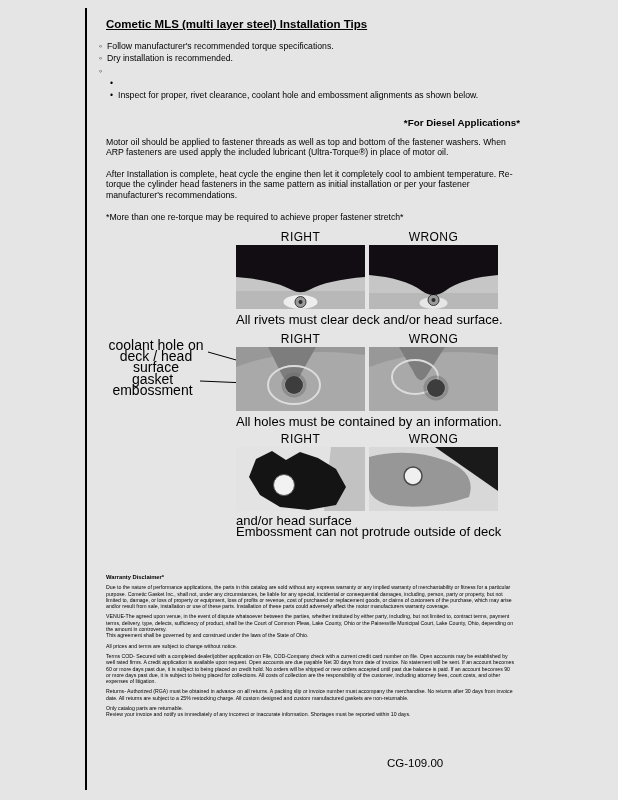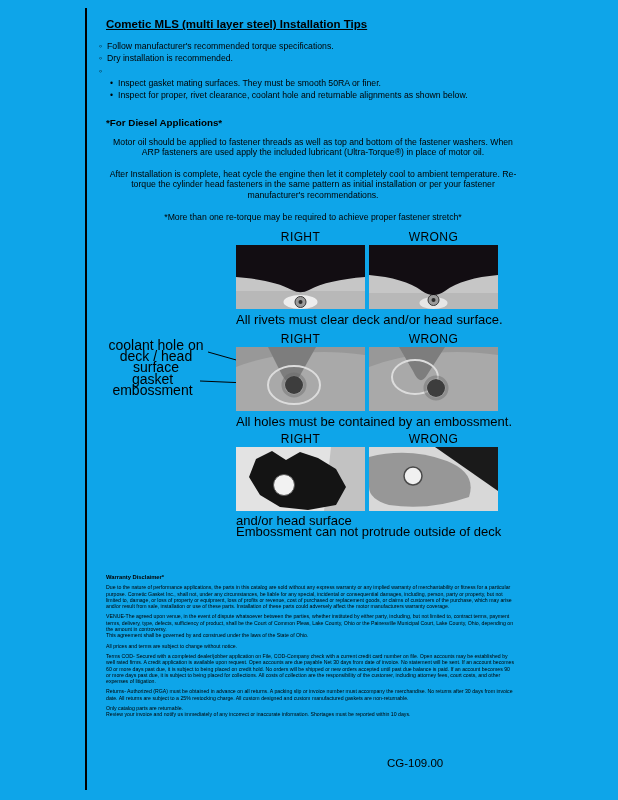--- a/index.html
+++ b/index.html
@@ -1,35 +1,35 @@
 <!DOCTYPE html>
 <html><head>
 <meta charset="utf-8">
 <style>
   * { margin:0; padding:0; box-sizing:border-box; }
   html,body { background:#ffffff; }
   .page {
-    position:relative; width:618px; height:800px; background:#0ea5e9;
+    position:relative; width:618px; height:800px; background:#e5e5e5;
     font-family:"Liberation Sans", sans-serif; color:#000; overflow:hidden;
   }
   .left-rule { position:absolute; left:85px; top:8px; width:2px; height:782px; background:#000; }
 
   .title {
     position:absolute; left:106px; top:18px;
     font-size:11.5px; font-weight:bold; text-decoration:underline; white-space:nowrap;
   }
 
   .bullets { position:absolute; left:99px; top:40px; width:440px; font-size:8.7px; }
   .b-row { display:flex; align-items:baseline; line-height:12.3px; }
   .b-row.sub { padding-left:11px; }
   .b-glyph { width:8px; flex:0 0 8px; font-size:8.7px; }
 
   .diesel { position:absolute; left:106px; top:118px; width:414px; font-size:8.7px; line-height:10.6px; }
-  .diesel h2 { font-size:9.8px; font-weight:bold; margin-bottom:8px; }
-  .diesel p { margin-bottom:11px;text-align:center; }
+  .diesel h2 { font-size:9.8px; font-weight:bold; margin-bottom:8px;text-align:right; }
+  .diesel p { margin-bottom:11px; }
 
   .dg-label { position:absolute; width:129px; text-align:center; font-size:12px; letter-spacing:0.4px; }
   .dg-panel { position:absolute; width:129px; height:64px; }
   .dg-panel svg { display:block; width:129px; height:64px; }
   .dg-caption { position:absolute; font-size:13px; line-height:11px; white-space:nowrap; }
 
   .callout { position:absolute; font-size:14px; line-height:11px; text-align:center; }
   .callout-lines { position:absolute; left:200px; top:342px; }
 
   .disclaimer { position:absolute; left:106px; top:574px; width:410px; font-size:5.2px; line-height:6.3px; }
@@ -55,25 +55,24 @@
     </div>
     <div class="b-row">
       <span class="b-glyph">◦</span>
       <span>Dry installation is recommended.</span>
     </div>
     <div class="b-row">
       <span class="b-glyph">◦</span>
     </div>
     <div class="b-row sub">
       <span class="b-glyph">•</span>
-      <span>Inspect gasket mating surfaces.  They must be smooth 50RA or finer.</span>
     </div>
     <div class="b-row sub">
       <span class="b-glyph">•</span>
-      <span>Inspect for proper, rivet clearance, coolant hole and returnable alignments as shown below.</span>
+      <span>Inspect for proper, rivet clearance, coolant hole and embossment alignments as shown below.</span>
     </div>
   </div>
 
   <div class="diesel">
     <h2>*For Diesel Applications*</h2>
     <p>Motor oil should be applied to fastener threads as well as top and bottom of the fastener washers. When ARP fasteners are used apply the included lubricant (Ultra-Torque®) in place of motor oil.</p>
     <p>After Installation is complete, heat cycle the engine then let it completely cool to ambient temperature. Re-torque the cylinder head fasteners in the same pattern as initial installation or per your fastener manufacturer's recommendations.</p>
     <p>*More than one re-torque may be required to achieve proper fastener stretch*</p>
   </div>
 
@@ -129,21 +128,21 @@
   <div class="dg-panel" style="left:369px; top:347px;">
     <svg viewBox="0 0 129 64">
       <rect width="129" height="64" fill="#a9a9a9"></rect>
       <path d="M0,0 H129 V8 Q95,3 65,6 Q28,9 0,20 Z" fill="#989898"></path>
       <path d="M30,0 L76,0 L58,28 Q51,40 44,24 Z" fill="#7d7d7d"></path>
       <ellipse cx="46" cy="30" rx="23" ry="17" fill="none" stroke="#dcdcdc" stroke-width="2"></ellipse>
       <circle cx="67" cy="41" r="9" fill="#3d3d3d"></circle>
       <circle cx="67" cy="41" r="11" fill="none" stroke="#6a6a6a" stroke-width="3" opacity="0.45"></circle>
     </svg>
   </div>
-  <div class="dg-caption" style="left:236px; top:416px;">All holes must be contained by an embossment.</div>
+  <div class="dg-caption" style="left:236px; top:416px;">All holes must be contained by an information.</div>
 
   <div class="dg-label" style="left:236px; top:432px;">RIGHT</div>
   <div class="dg-label" style="left:369px; top:432px;">WRONG</div>
 
   <div class="dg-panel" style="left:236px; top:447px;">
     <svg viewBox="0 0 129 64">
       <rect width="129" height="64" fill="#e3e3e3"></rect>
       <path d="M95,0 H129 V64 H88 Z" fill="#c2c2c2"></path>
       <path d="M20,12 L36,4 L50,13 L64,5 L82,11 L100,22 L110,40 L100,58 L72,63 L44,60 L24,48 L13,30 Z" fill="#141414"></path>
       <circle cx="48" cy="38" r="10.5" fill="#f2f2f2"></circle>

